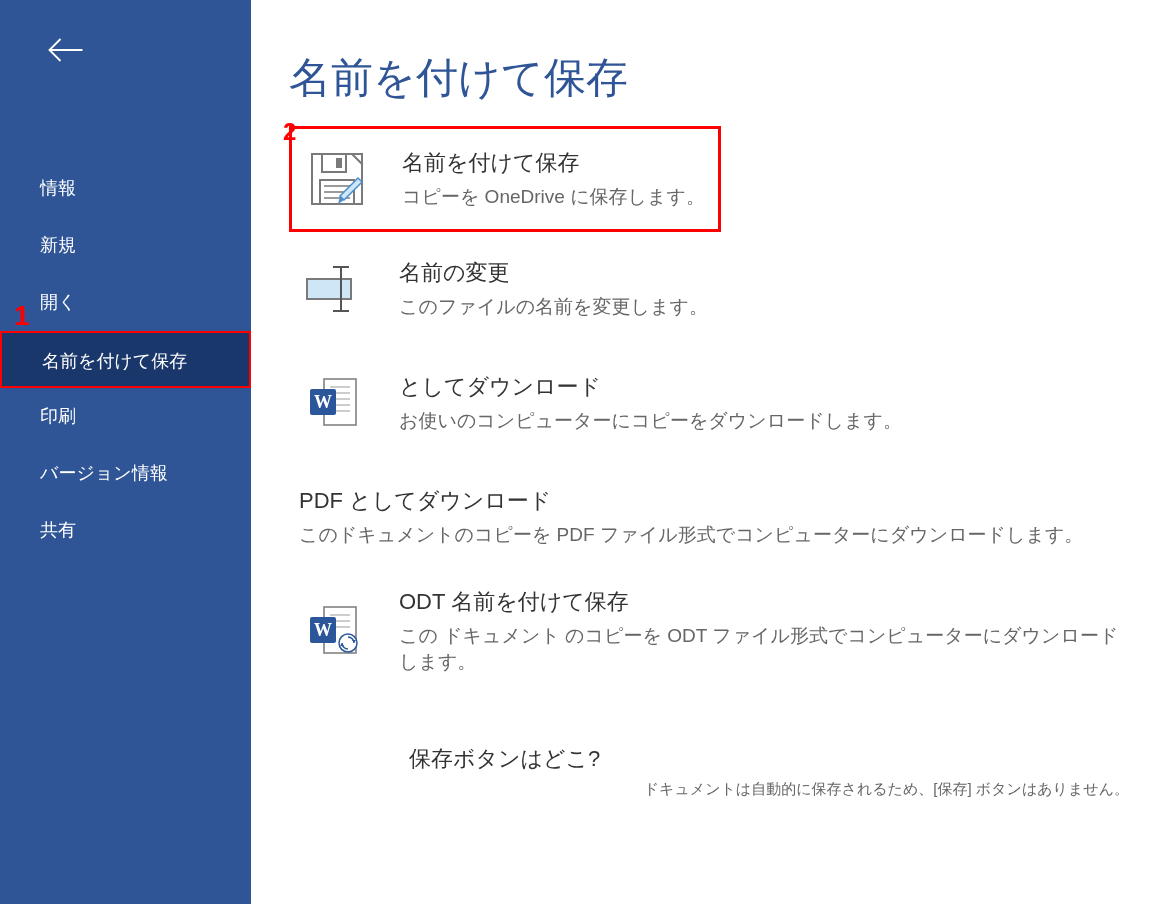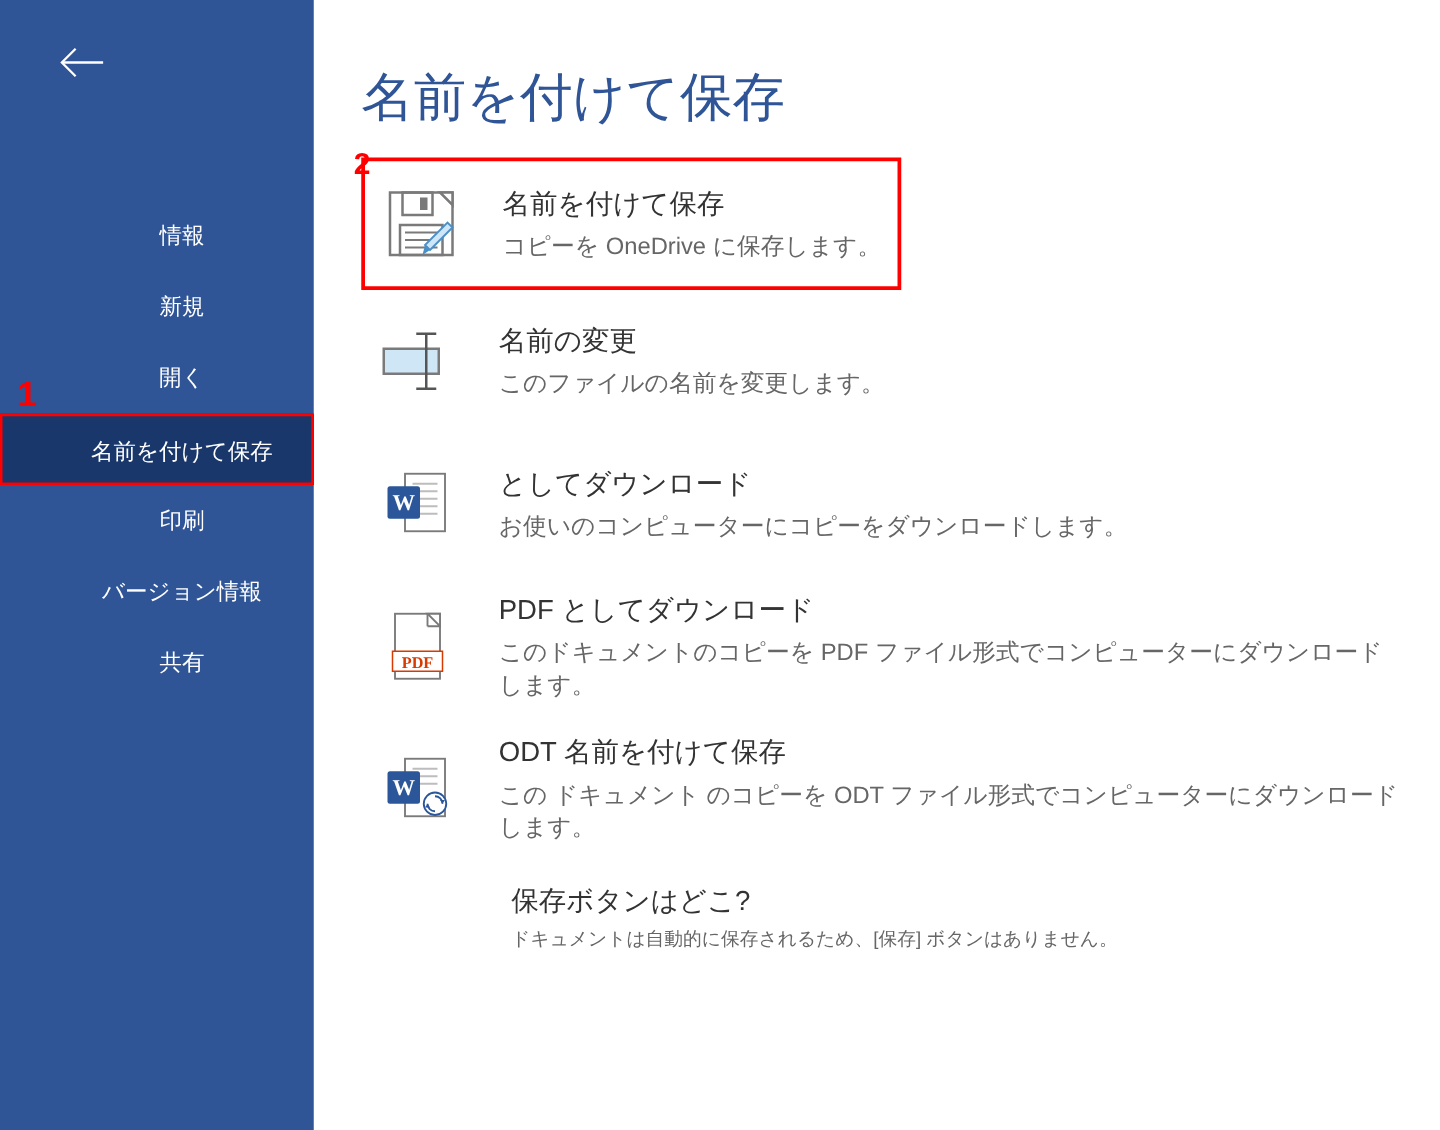--- a/index.html
+++ b/index.html
@@ -31,21 +31,20 @@
   }
   .back-btn svg { width: 44px; height: 44px; }
   .side-nav { padding-top: 40px; }
   .side-item {
     height: 57px;
     line-height: 57px;
     padding-left: 40px;
     font-size: 18px;
     cursor: pointer;
     position: relative;
-    text-align: center;
   }
   .side-item.active {
     background: #19376a;
     border: 2px solid #ff0000;
   }
   .main {
     flex: 1;
     padding: 50px 0 0 38px;
     color: #333;
   }
@@ -81,32 +80,33 @@
   .opt-title {
     font-size: 22px;
     color: #333;
     margin-bottom: 6px;
   }
   .opt-desc {
     font-size: 19px;
     color: #666;
   }
   .info-block {
-    margin-top: 18px;
+    margin-top: 56px;
     padding-left: 120px;
     width: 840px;
   }
   .info-title {
     font-size: 22px;
     color: #333;
     margin-bottom: 6px;
   }
   .info-desc {
     font-size: 15px;
     color: #666;
+    text-align: right;
   }
   .annot {
     position: absolute;
     color: #ff0000;
     font-weight: 700;
     z-index: 50;
     font-family: sans-serif;
   }
   #annot-1 { left: 14px; top: 300px; font-size: 28px; }
   #annot-2 { left: 283px; top: 118px; font-size: 24px; }
@@ -193,30 +193,20 @@
             <text x="15" y="33" text-anchor="middle" fill="#fff" font-size="18" font-family="Segoe UI" font-weight="600">W</text>
           </svg>
         </div>
         <div class="opt-text">
           <div class="opt-title">としてダウンロード</div>
           <div class="opt-desc">お使いのコンピューターにコピーをダウンロードします。</div>
         </div>
       </div>
 
       <div class="option">
-        <div class="opt-icon">
-          <svg width="52" height="60" viewBox="0 0 52 60">
-            <rect x="8" y="4" width="36" height="52" fill="#fff" stroke="#7a7a7a" stroke-width="1.5"></rect>
-            <polygon points="34,4 44,4 44,14" fill="#fff" stroke="#7a7a7a" stroke-width="1.5"></polygon>
-            <line x1="34" y1="4" x2="34" y2="14" stroke="#7a7a7a" stroke-width="1.5"></line>
-            <line x1="34" y1="14" x2="44" y2="14" stroke="#7a7a7a" stroke-width="1.5"></line>
-            <rect x="6" y="34" width="40" height="16" fill="#fff" stroke="#d83b01" stroke-width="1.2"></rect>
-            <text x="26" y="47" text-anchor="middle" fill="#d83b01" font-size="13" font-family="Segoe UI" font-weight="600">PDF</text>
-          </svg>
-        </div>
         <div class="opt-text">
           <div class="opt-title">PDF としてダウンロード</div>
           <div class="opt-desc">このドキュメントのコピーを PDF ファイル形式でコンピューターにダウンロードします。</div>
         </div>
       </div>
 
       <div class="option">
         <div class="opt-icon">
           <svg width="52" height="56" viewBox="0 0 52 56">
             <rect x="16" y="4" width="32" height="46" fill="#fff" stroke="#7a7a7a" stroke-width="1.5"></rect>

